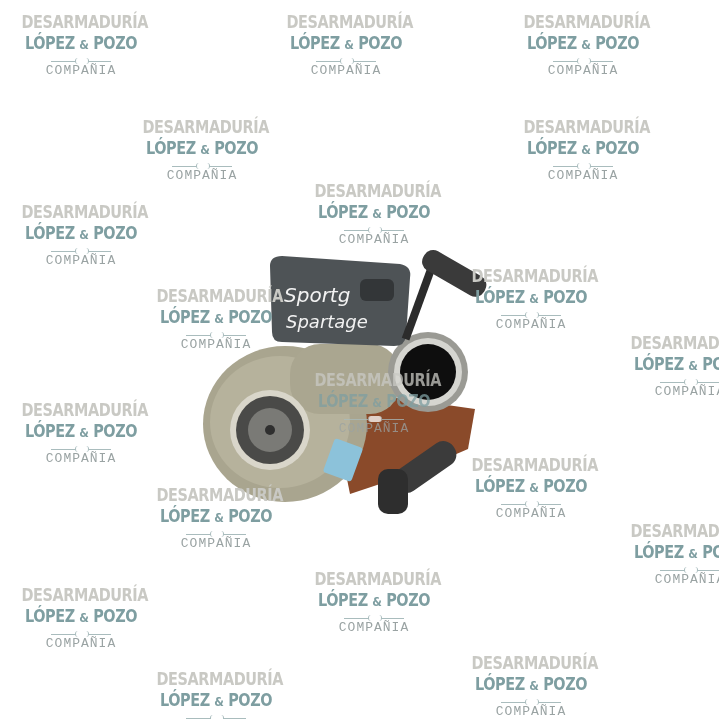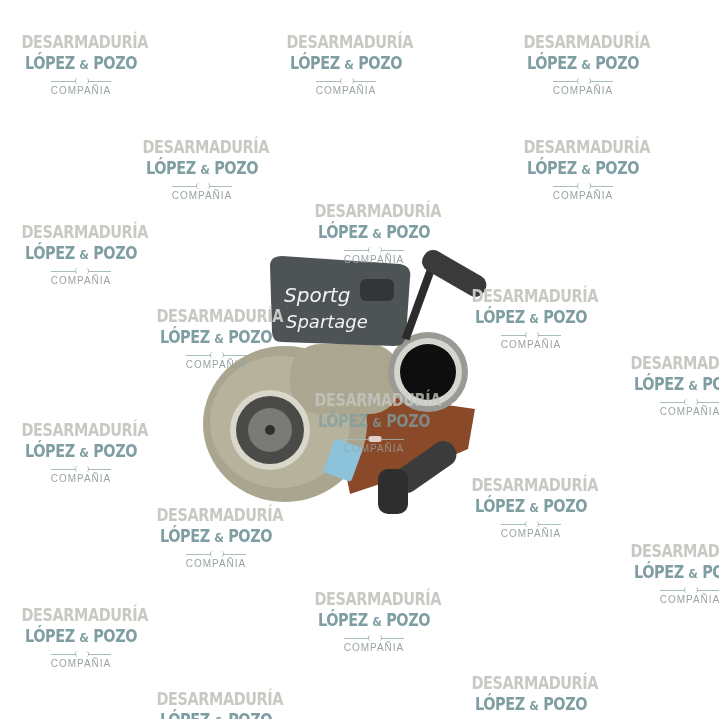--- a/index.html
+++ b/index.html
@@ -1,24 +1,24 @@
 <!DOCTYPE html>
 <html><head>
 <meta charset="utf-8">
 <style>
   html, body { margin:0; padding:0; }
   body { width:719px; height:719px; background:#ffffff; position:relative; overflow:hidden; font-family:"DejaVu Sans", sans-serif; }
-  .wm { position:absolute; width:140px; text-align:center; transform:translateX(-50%); pointer-events:none;margin-top:20px; }
+  .wm { position:absolute; width:140px; text-align:center; transform:translateX(-50%); pointer-events:none; }
   .wm .l1 { font-family:"DejaVu Sans", sans-serif; font-weight:bold; font-size:17px; letter-spacing:-0.5px; color:#c9c9c4; line-height:20px; transform:scaleX(0.85); white-space:nowrap; }
   .wm .l2 { font-family:"DejaVu Sans", sans-serif; font-weight:bold; font-size:17px; letter-spacing:-0.5px; color:#7e9ea1; line-height:22px; transform:scaleX(0.85); white-space:nowrap; }
   .wm .amp { font-size:13px; }
   .wm .l3 { height:8px; position:relative; margin:1px auto 0; width:60px; }
   .wm .l3::before { content:""; position:absolute; left:0; right:0; top:4px; height:1px; background:#a9bcbd; }
   .wm .l3 span { position:absolute; left:24px; top:1px; width:12px; height:6px; background:#fff; border-left:1px solid #a9bcbd; border-right:1px solid #a9bcbd; border-radius:3px; }
-  .wm .l4 { font-family:Liberation Sans, sans-serif; font-size:10px; letter-spacing:1px; color:#9aa3a3; line-height:12px; }
+  .wm .l4 { font-family:Liberation Mono, monospace; font-size:13px; letter-spacing:1px; color:#9aa3a3; line-height:12px; }
   .photo { position:absolute; left:200px; top:244px; width:290px; height:284px; }
 </style>
 </head>
 <body>
 
 <div class="photo">
   <svg width="290" height="284" viewBox="0 0 290 284">
 
     <polygon points="170,150 275,165 268,205 210,230 150,250 140,200" fill="#8a4a2a"></polygon>
 

